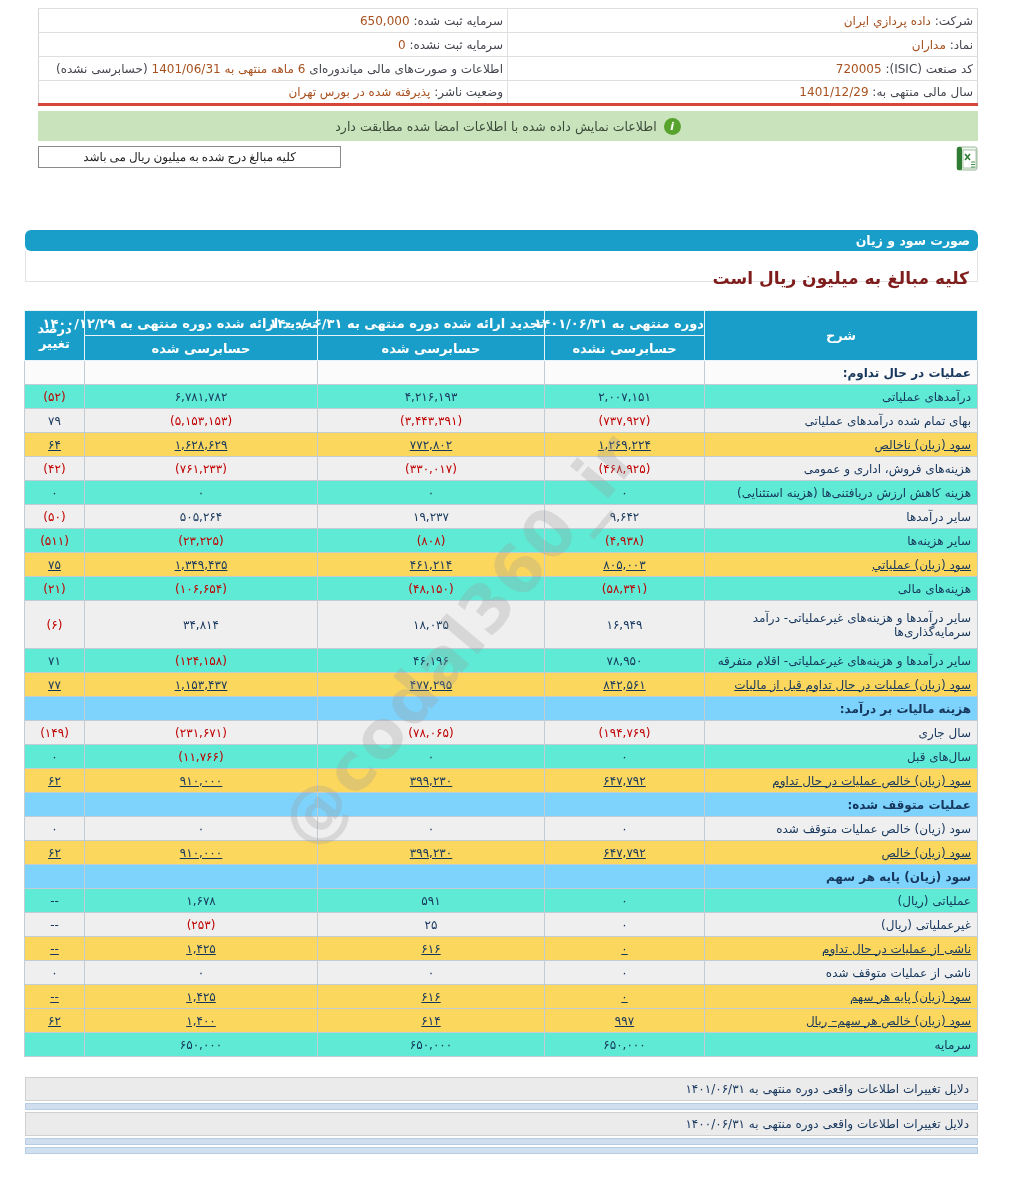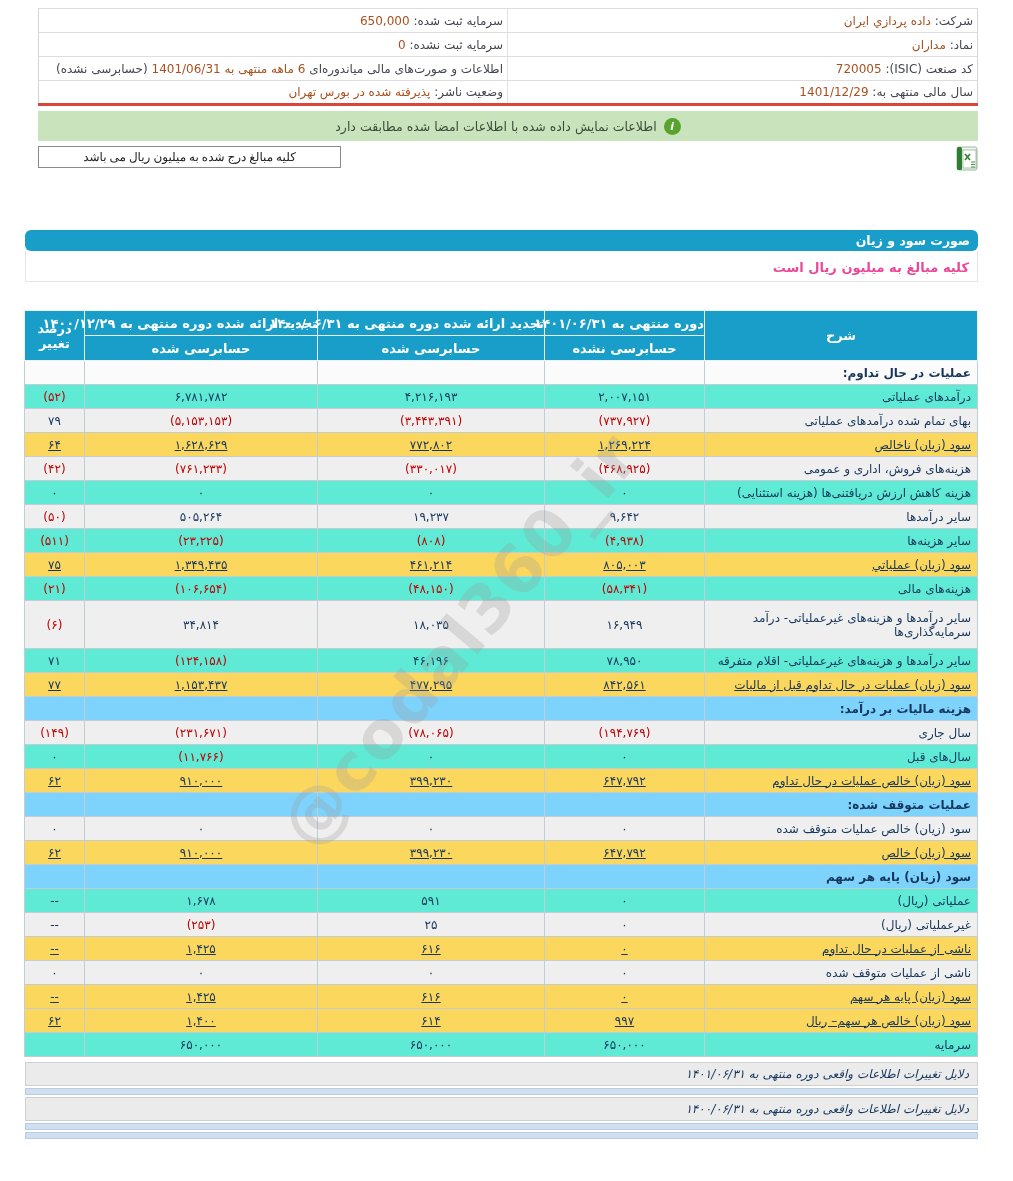--- a/index.html
+++ b/index.html
@@ -28,22 +28,22 @@
   .unit-row { width:940px; margin-top:5px; display:flex; align-items:flex-start;
     justify-content:space-between; }
   .excel-icon { width:22px; height:26px; cursor:pointer; }
   .unit-note-box { width:303px; height:22px; border:1px solid #8a8a8a; background:#fff;
     font-size:12px; color:#222; text-align:center; line-height:20px;font-family:Liberation Serif, serif; }
 
   
   .title-bar { width:953px; margin-top:58px; height:21px; background:#189ec8;
     color:#fff; font-size:12.5px; font-weight:bold; padding:0 8px; line-height:21px;border-radius:6px; }
   .subnote-wrap { width:953px; border:1px solid #e3e3e3; border-top:none; background:#fff; }
-  .subnote { height:30px; line-height:30px; padding:2px 8px; font-size:13px;
-    font-weight:bold; color:#ec4899; }
+  .subnote { height:30px; line-height:30px; padding:12px 8px; font-size:17px;
+    font-weight:bold; color:#7f1d1d; }
 
   
   .main-wrap { position:relative; margin-top:28px; }
   table.stmt { width:953px; border-collapse:collapse; table-layout:fixed; }
   .stmt col.c-desc { width:273px; } .stmt col.c-v1 { width:160px; }
   .stmt col.c-v2 { width:227px; } .stmt col.c-v3 { width:233px; }
   .stmt col.c-pct { width:60px; }
   .stmt th { background:#189ec8; color:#fff; font-size:13px; font-weight:bold;
     border:1px solid #e8f3f8; height:25px; padding:0; overflow:visible; }
   .hdr-period { display:block; white-space:nowrap; text-align:center; }
@@ -59,21 +59,21 @@
   .stmt tr.sec td.lbl { font-weight:bold; }
   .stmt td.neg { color:#c00000; }
   .stmt tr.tall td { height:48px; }
 
   
   .watermark { position:absolute; left:460px; top:640px; transform:translate(-50%,-50%) rotate(-50deg);
     font-size:66px; font-weight:bold; color:rgba(155,155,155,0.28); letter-spacing:2px;
     pointer-events:none; white-space:nowrap; direction:ltr; z-index:5; }
 
   
-  .footer { width:953px; margin-top:5px;font-style:italic; }
+  .footer { width:953px; margin-top:20px; }
   .reason-bar { height:24px; background:#ebebeb; border:1px solid #d0d0d0;
     font-size:12px; color:#16365c; padding:0 8px; line-height:22px; margin-bottom:2px;
     cursor:pointer; }
   .reason-strip { height:7px; background:#cfdff0; border:1px solid #b9cde2;
     margin-bottom:2px; }
 </style>
 </head>
 <body>
 
 <div class="page">

